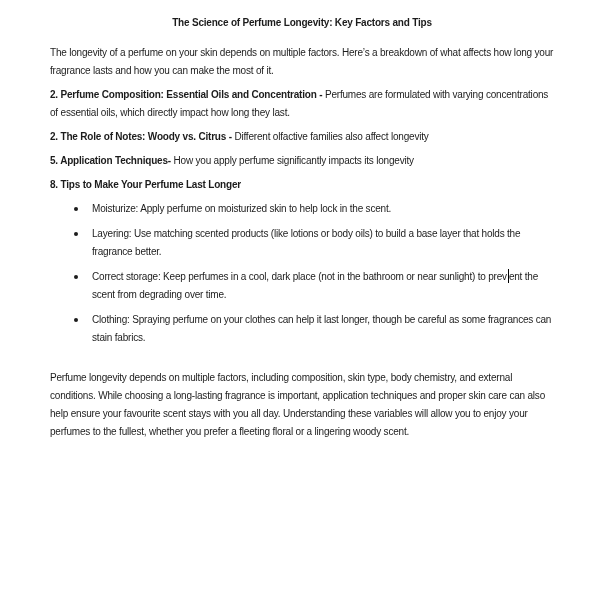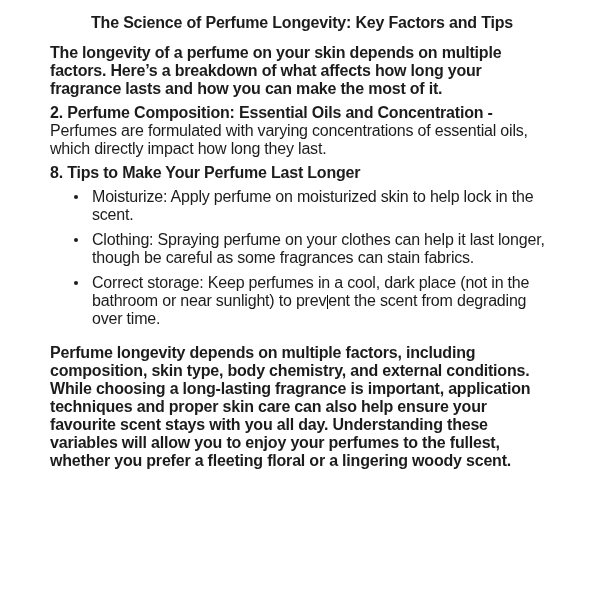--- a/index.html
+++ b/index.html
@@ -9,43 +9,43 @@
   }
   .page {
     position: relative;
     box-sizing: border-box;
     width: 600px;
     height: 600px;
     overflow: hidden;
     background: #ffffff;
     padding: 14px 46px 0 50px;
     font-family: "Liberation Sans", sans-serif;
-    font-size: 16px;
+    font-size: 10px;
     line-height: 18px;
     letter-spacing: -0.2px;
     color: #1c1c1c;
     cursor: text;
   }
   .doc-title {
     font-weight: bold;
     text-align: center;
     margin: 0 0 12px 0;
   }
   p {
     margin: 0 0 6px 0;
   }
   .bold {
-    font-weight: bold;
+    font-weight: normal;
   }
   .lead {
     font-weight: bold;
   }
   ul.tips {
     list-style: none;
-    margin: 0 0 16px 0;
+    margin: 0 0 22px 0;
     padding: 0;
   }
   ul.tips li {
     position: relative;
     padding-left: 42px;
     margin: 0 0 7px 0;
   }
   ul.tips li::before {
     content: "";
     position: absolute;
@@ -69,28 +69,31 @@
 <body>
 
 <div class="page">
 
   <div class="doc-title">The Science of Perfume Longevity: Key Factors and Tips</div>
 
   <p class="bold">The longevity of a perfume on your skin depends on multiple factors. Here’s a breakdown of what affects how long your fragrance lasts and how you can make the most of it.</p>
 
   <p><span class="lead">2. Perfume Composition: Essential Oils and Concentration - </span><span>Perfumes are formulated with varying concentrations of essential oils, which directly impact how long they last.</span></p>
 
+  <p><span class="lead">2. The Role of Notes: Woody vs. Citrus - </span><span>Different olfactive families also affect longevity</span></p>
 
 
 
+  <p><span class="lead">5. Application Techniques-</span><span> How you apply perfume significantly impacts its longevity</span></p>
 
 
   <p><span class="lead">8. Tips to Make Your Perfume Last Longer</span></p>
 
   <ul class="tips">
     <li><span>Moisturize: Apply perfume on moisturized skin to help lock in the scent.</span></li>
+    <li><span>Layering: Use matching scented products (like lotions or body oils) to build a base layer that holds the fragrance better.</span></li>
+    <li><span>Correct storage: Keep perfumes in a cool, dark place (not in the bathroom or near sunlight) to prev</span><span class="caret"></span><span>ent the scent from degrading over time.</span></li>
     <li><span>Clothing: Spraying perfume on your clothes can help it last longer, though be careful as some fragrances can stain fabrics.</span></li>
-    <li><span>Correct storage: Keep perfumes in a cool, dark place (not in the bathroom or near sunlight) to prev</span><span class="caret"></span><span>ent the scent from degrading over time.</span></li>
   </ul>
 
   <p class="bold">Perfume longevity depends on multiple factors, including composition, skin type, body chemistry, and external conditions. While choosing a long-lasting fragrance is important, application techniques and proper skin care can also help ensure your favourite scent stays with you all day. Understanding these variables will allow you to enjoy your perfumes to the fullest, whether you prefer a fleeting floral or a lingering woody scent.</p>
 
 </div>
 
 </body></html>

